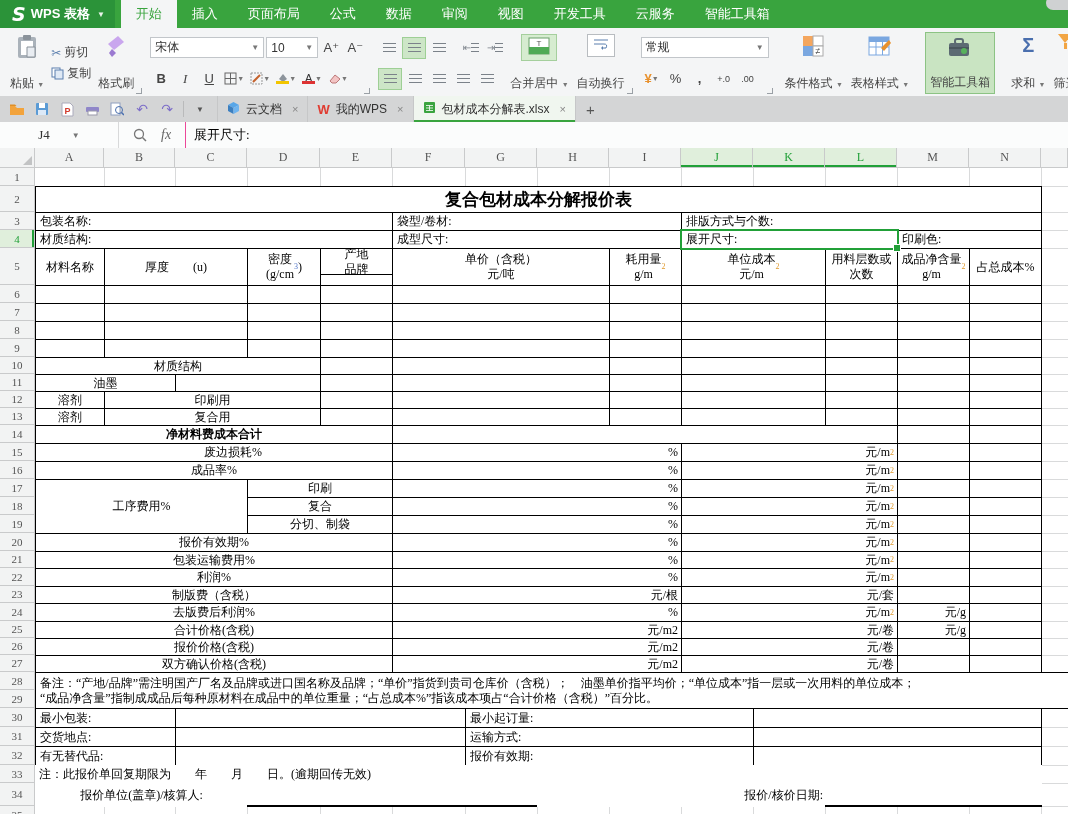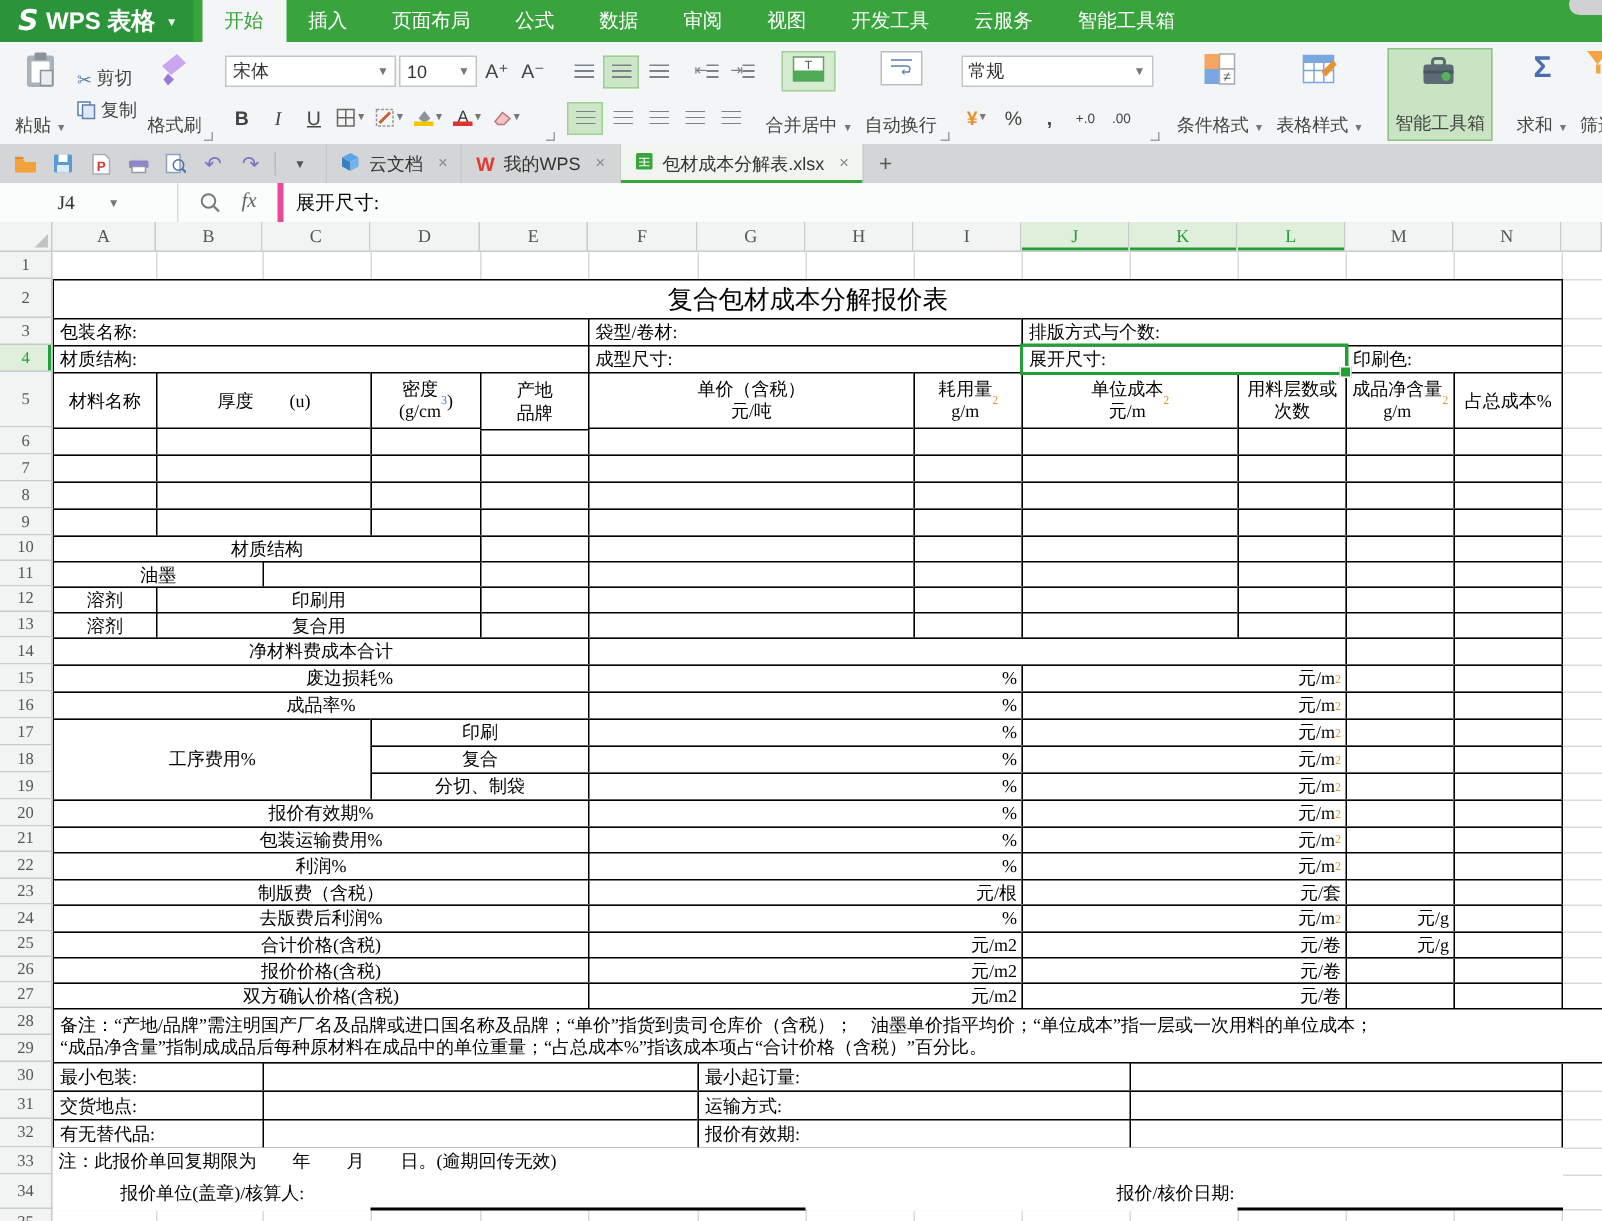--- a/index.html
+++ b/index.html
@@ -2,21 +2,21 @@
 <html><head>
 <meta charset="utf-8">
 <style>
   html,body{margin:0;padding:0;}
   #app{position:relative;width:1068px;height:814px;overflow:hidden;background:#fff;
        font-family:"Liberation Sans","DejaVu Sans",sans-serif;font-size:12px;color:#333;}
   
   #menubar{position:absolute;left:0;top:0;width:1068px;height:28px;background:#39a43e;display:flex;align-items:stretch;}
   #logo{display:flex;align-items:center;gap:5px;background:#2b9339;color:#fff;padding:0 10px 0 12px;font-weight:bold;}
   #logo .s{font-size:19px;font-style:italic;font-family:"DejaVu Sans",sans-serif;}
-  #logo .t{font-size:16px;text-align:center;}
+  #logo .t{font-size:13px;text-align:center;}
   #logo .caret{font-size:8px;opacity:.9;margin-left:2px;}
   #menutabs{display:flex;align-items:stretch;margin-left:6px;}
   .menutab{display:flex;align-items:center;padding:0 15px;color:#fff;font-size:13px;cursor:default;}
   .menutab.active{background:#f4f5f6;color:#39a43e;}
   #skinbtn{position:absolute;right:-8px;top:-4px;width:30px;height:14px;background:#cfd1d2;border-radius:7px;}
   
   #ribbon{position:absolute;left:0;top:28px;width:1068px;height:68px;background:#f4f5f6;border-bottom:1px solid #c9cacc;display:flex;}
   .rgroup{position:relative;display:flex;padding:4px 6px 2px 6px;}
   .rsep{width:1px;background:#dcdddf;margin:5px 0;}
   .launch{position:absolute;right:2px;bottom:2px;width:5px;height:5px;border-right:1px solid #9aa0a6;border-bottom:1px solid #9aa0a6;}
@@ -42,42 +42,42 @@
   .qsep{width:1px;height:16px;background:#b9babb;}
   .doctab{display:flex;align-items:center;gap:6px;padding:0 9px;border-left:1px solid #c6c7c8;font-size:12px;color:#333;}
   .doctab:last-of-type{border-right:1px solid #c6c7c8;}
   .doctab .x{color:#888;font-size:11px;margin-left:4px;}
   .doctab.active{background:#f0f6ef;box-shadow:inset 0 -2px 0 #39a43e;}
   #newtab{display:flex;align-items:center;padding:0 10px;color:#555;font-size:15px;}
   
   #formulabar{position:absolute;left:0;top:122px;width:1068px;height:26px;background:#fbfcfc;border-bottom:1px solid #cfd0d1;display:flex;align-items:stretch;}
   #namebox{width:118px;display:flex;align-items:center;justify-content:center;gap:22px;border-right:1px solid #d8d9da;font-family:"Liberation Serif","DejaVu Serif",serif;font-size:13px;color:#333;}
   #namebox .arr{font-size:8px;color:#777;}
-  #fbicons{display:flex;align-items:center;gap:14px;padding:0 14px;border-right:4px solid #ec4899;}
+  #fbicons{display:flex;align-items:center;gap:14px;padding:0 14px;border-right:1px solid #ec4899;}
   #fxlbl{font-family:"Liberation Serif","DejaVu Serif",serif;font-style:italic;font-size:14px;color:#666;}
   #fcontent{flex:1;display:flex;align-items:center;padding-left:8px;font-family:"Liberation Serif","DejaVu Serif",serif;font-size:13px;color:#000;}
   
   #sheet{position:absolute;left:0;top:148px;width:1068px;height:666px;overflow:hidden;background:#fff;
          font-family:"Liberation Serif","DejaVu Serif",serif;}
   .colhdr{position:absolute;top:0;height:20px;box-sizing:border-box;background:#f2f3f3;border-right:1px solid #c9cacb;border-bottom:1px solid #c9cacb;
           display:flex;align-items:center;justify-content:center;font-size:12px;color:#555;}
   .colhdr.sel{background:#e0efdc;color:#21a038;box-shadow:inset 0 -2px 0 #21a038;}
   .rowhdr{position:absolute;left:0;width:35px;box-sizing:border-box;background:#f2f3f3;border-right:1px solid #c9cacb;border-bottom:1px solid #c9cacb;
           display:flex;align-items:center;justify-content:center;font-size:11px;color:#555;}
   .rowhdr.sel{background:#e0efdc;color:#21a038;box-shadow:inset -2px 0 0 #21a038;}
   #corner{position:absolute;left:0;top:0;width:35px;height:20px;box-sizing:border-box;background:#f2f3f3;border-right:1px solid #c9cacb;border-bottom:1px solid #c9cacb;}
   #corner:after{content:"";position:absolute;right:2px;bottom:2px;border-left:9px solid transparent;border-bottom:9px solid #c2c3c4;}
   .gl{position:absolute;background:#d9dadb;}
   .cell{position:absolute;box-sizing:border-box;background:#fff;border:1px solid #000;display:flex;align-items:center;justify-content:center;
         font-size:12px;color:#000;line-height:15px;white-space:pre-line;text-align:center;overflow:visible;}
   .cell.al-l{justify-content:flex-start;padding-left:4px;text-align:left;}
   .cell.al-r{justify-content:flex-end;padding-right:3px;text-align:right;}
   .cell.nb{border:none;background:#fff;}
   .cell.ul{border:none;border-bottom:2px solid #000;}
-  .cell.bold{font-weight:normal;}
+  .cell.bold{font-weight:bold;}
   .cell sup{font-size:8px;line-height:0;}
   sup.o{color:#e09a2f;} sup.b3{color:#5377c8;}
   #selbox{position:absolute;border:2px solid #21a038;z-index:5;}
   #selhandle{position:absolute;right:-4px;bottom:-4px;width:6px;height:6px;background:#21a038;border:1px solid #fff;}
 </style>
 </head>
 <body>
 
 <div id="app">
 
@@ -568,21 +568,21 @@
         <div class="cell al-l" style="left: 392px; top: 64px; width: 290px; height: 19px;">袋型/卷材:</div>
         <div class="cell al-l" style="left: 681px; top: 64px; width: 361px; height: 19px;">排版方式与个数:</div>
         <div class="cell al-l" style="left: 35px; top: 82px; width: 358px; height: 19px;">材质结构:</div>
         <div class="cell al-l" style="left: 392px; top: 82px; width: 290px; height: 19px;">成型尺寸:</div>
         <div class="cell al-l" style="left: 681px; top: 82px; width: 217px; height: 19px;">展开尺寸:</div>
         <div class="cell al-l" style="left: 897px; top: 82px; width: 145px; height: 19px;">印刷色:</div>
         <div class="cell" style="left: 35px; top: 100px; width: 70px; height: 38px;">材料名称</div>
         <div class="cell" style="left: 104px; top: 100px; width: 144px; height: 38px;">厚度　　(u)</div>
         <div class="cell" style="left: 247px; top: 100px; width: 74px; height: 38px;">密度
 (g/cm<sup class="b3">3</sup>)</div>
-        <div class="cell" style="left: 320px; top: 100px; width: 73px; height: 39px;">产地
+        <div class="cell" style="left: 320px; top: 100px; width: 73px; height: 27px;">产地
 品牌</div>
         <div class="cell" style="left: 392px; top: 100px; width: 218px; height: 38px;">单价（含税）
 元/吨</div>
         <div class="cell" style="left: 609px; top: 100px; width: 73px; height: 38px;">耗用量
 g/m<sup class="o">2</sup></div>
         <div class="cell" style="left: 681px; top: 100px; width: 145px; height: 38px;">单位成本
 元/m<sup class="o">2</sup></div>
         <div class="cell" style="left: 825px; top: 100px; width: 73px; height: 38px;">用料层数或
 次数</div>
         <div class="cell" style="left: 897px; top: 100px; width: 73px; height: 38px;">成品净含量

